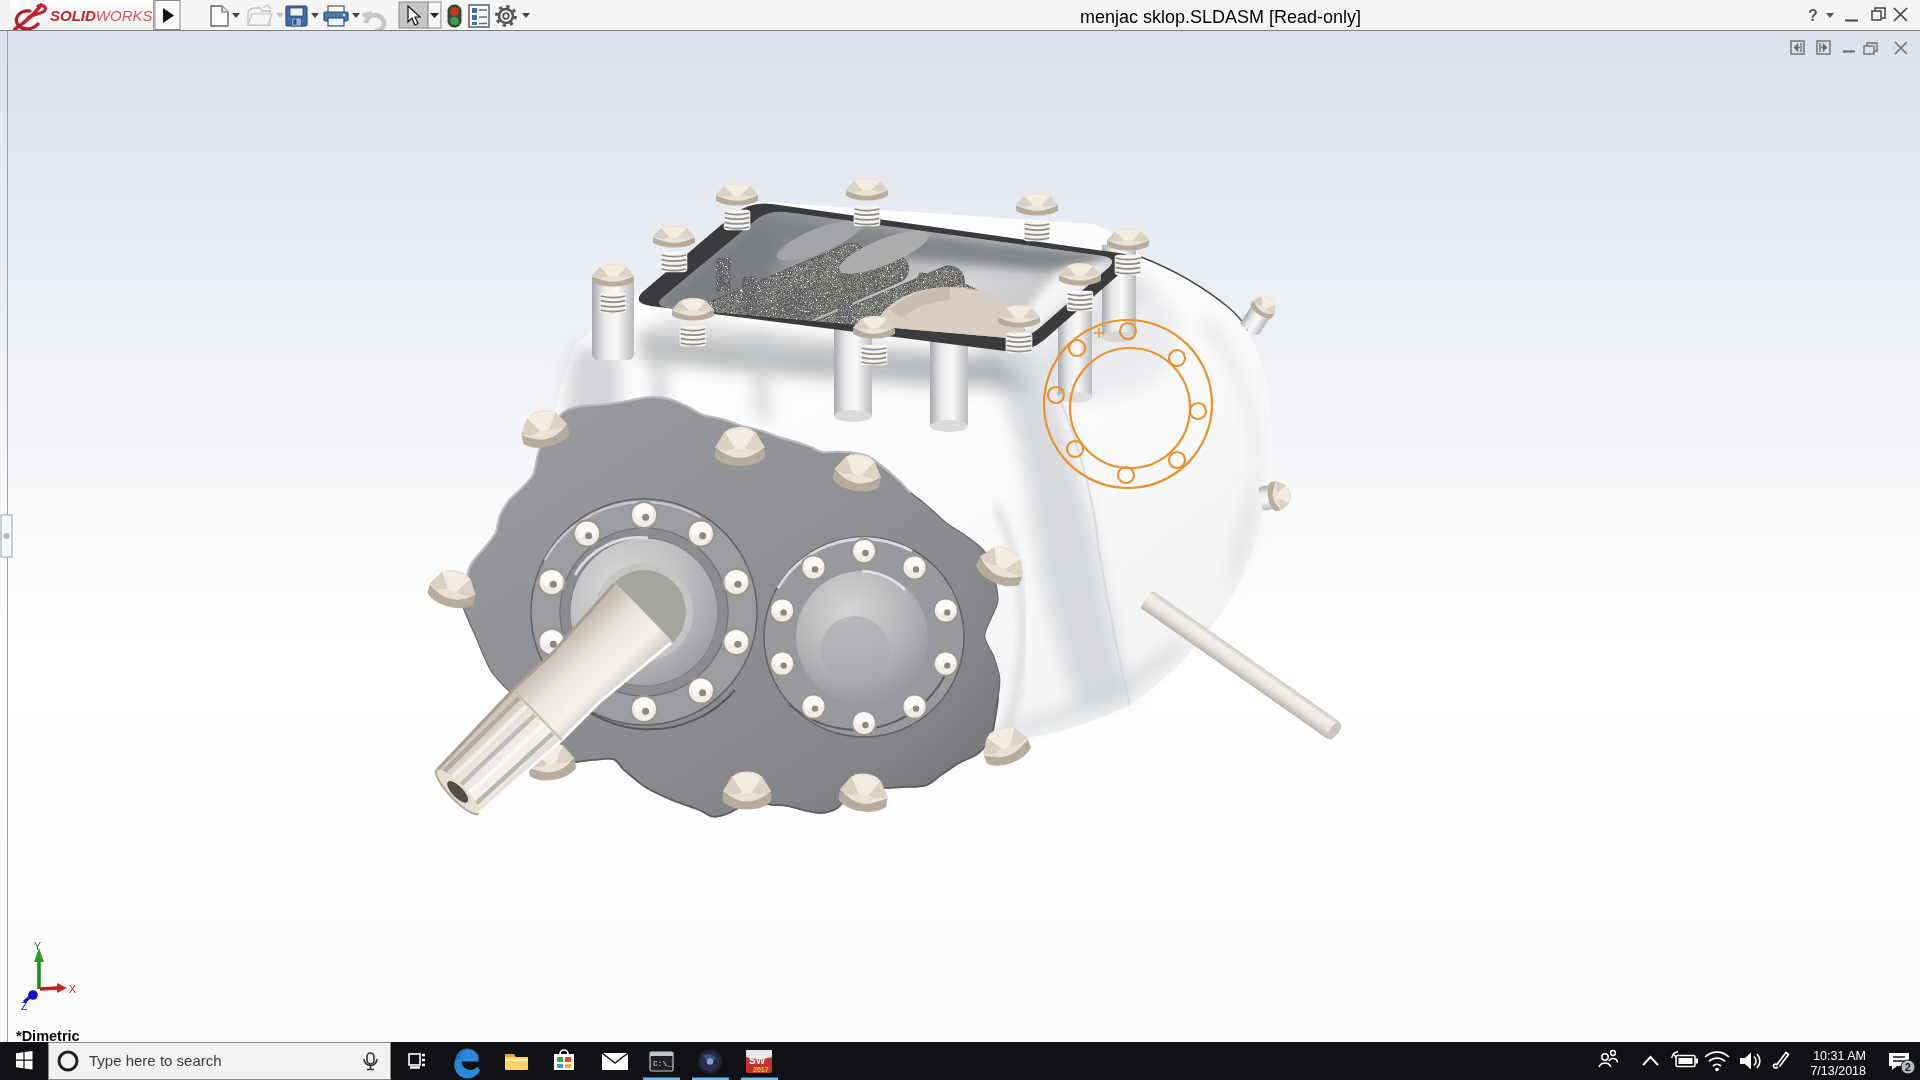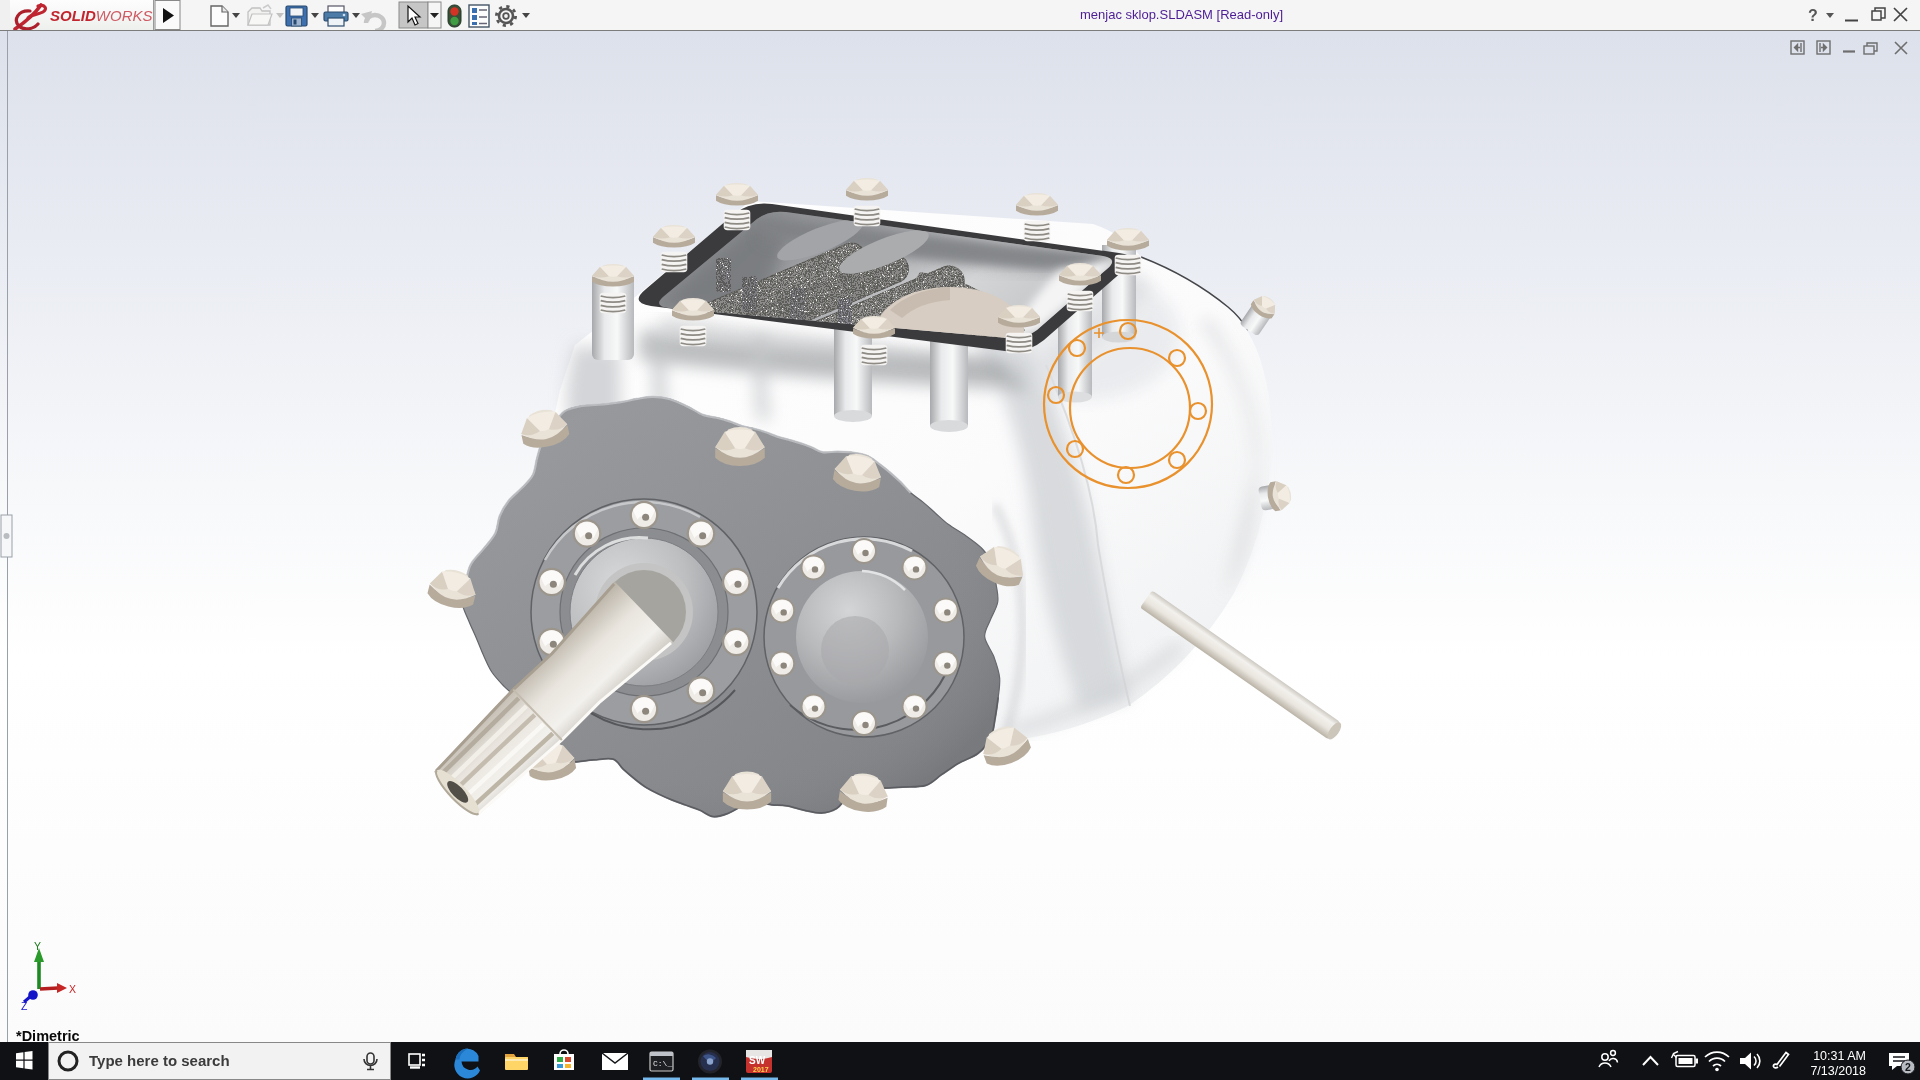--- a/index.html
+++ b/index.html
@@ -3,24 +3,24 @@
 <meta charset="utf-8">
 <style>
   html,body{margin:0;padding:0;width:1920px;height:1080px;overflow:hidden;
     font-family:"Liberation Sans",sans-serif;}
   #stage{position:relative;width:1920px;height:1080px;background:#fff;}
   
   #titlebar{position:absolute;left:0;top:0;width:1920px;height:30px;background:#f5f5f5;}
   #logoarea{position:absolute;left:10px;top:0;width:143px;height:30px;
     background:linear-gradient(180deg,#fdfdfd,#eef0ee);border-right:1px solid #999;}
   #leftstrip{position:absolute;left:0;top:0;width:10px;height:30px;background:#f0f0f0;border-right:1px solid #777;}
-  #tbtitle{position:absolute;left:1080px;top:7px;font-size:13px;color:#4c1d95;}
+  #tbtitle{position:absolute;left:1080px;top:7px;font-size:18px;color:#000000;}
   
   #taskbar{position:absolute;left:0;top:1042px;width:1920px;height:38px;background:#101114;}
-  #searchbox{position:absolute;left:48px;top:0px;width:343px;height:38px;background:#f2f2f2;border:1px solid #888;box-sizing:border-box;font-weight:bold;}
+  #searchbox{position:absolute;left:48px;top:0px;width:343px;height:38px;background:#f2f2f2;border:1px solid #888;box-sizing:border-box;}
   #searchbox span{position:absolute;left:40px;top:9px;font-size:15px;color:#3b3b3b;}
 </style>
 </head>
 <body>
 <div id="stage">
 
   <svg id="vp" width="1920" height="1080" viewBox="0 0 1920 1080" style="position:absolute;left:0;top:0" xmlns="http://www.w3.org/2000/svg">
     <defs>
       <linearGradient id="bgGrad" x1="0" y1="31" x2="0" y2="1042" gradientUnits="userSpaceOnUse">
         <stop offset="0" stop-color="#dde1eb"></stop>

